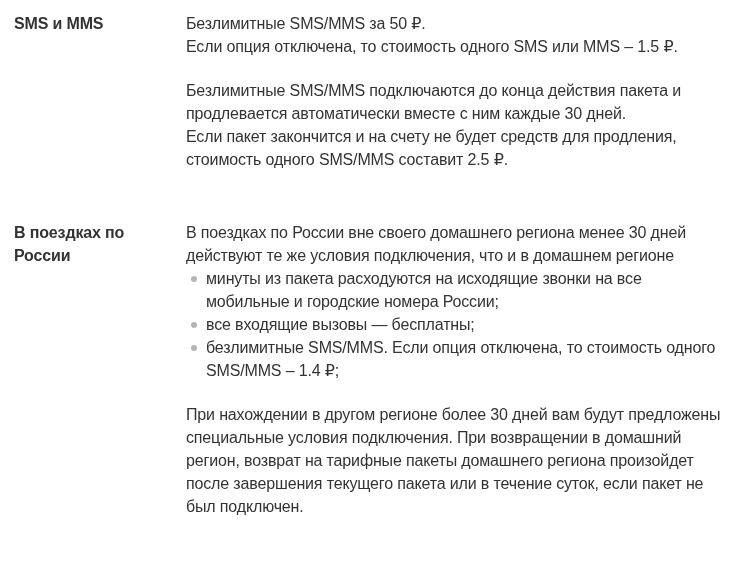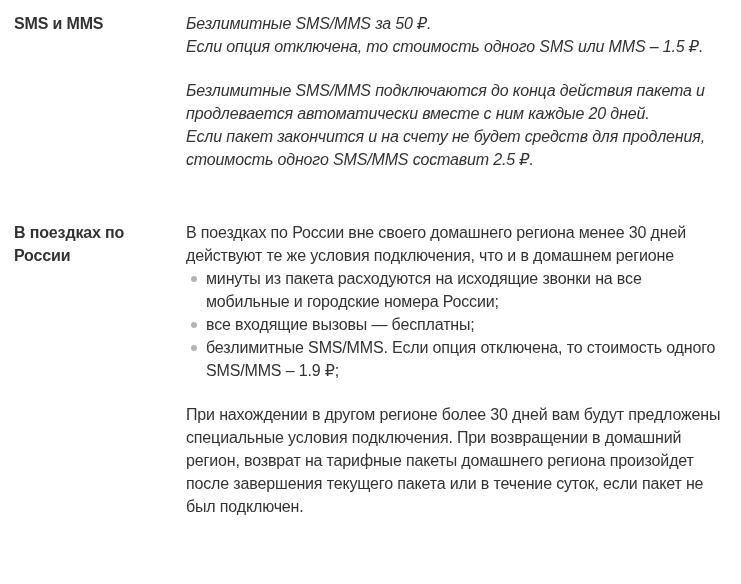--- a/index.html
+++ b/index.html
@@ -33,21 +33,21 @@
   }
   .row + .row { margin-top: 50px; }
   .row-label {
     font-weight: 700;
     padding-right: 10px;
   }
   .row-content {
     max-width: 545px;
   }
   .para + .para { margin-top: 21px; }
-  .para-line { display: block; font-style: italic; }
+  .para-line { display: block; }
   .bullet-list {
     list-style: none;
   }
   .bullet-list li {
     position: relative;
     padding-left: 20px;
   }
   .bullet-list li::before {
     content: "";
     position: absolute;
@@ -66,32 +66,32 @@
 <div class="page">
 
   <section class="row">
     <div class="row-label">SMS и MMS</div>
     <div class="row-content">
       <p class="para">
         <span class="para-line">Безлимитные SMS/MMS за 50 ₽.</span>
         <span class="para-line">Если опция отключена, то стоимость одного SMS или MMS – 1.5 ₽.</span>
       </p>
       <p class="para">
-        <span class="para-line">Безлимитные SMS/MMS подключаются до конца действия пакета и продлевается автоматически вместе с ним каждые 20 дней.</span>
+        <span class="para-line">Безлимитные SMS/MMS подключаются до конца действия пакета и продлевается автоматически вместе с ним каждые 30 дней.</span>
         <span class="para-line">Если пакет закончится и на счету не будет средств для продления, стоимость одного SMS/MMS составит 2.5 ₽.</span>
       </p>
     </div>
   </section>
 
   <section class="row">
     <div class="row-label">В поездках по России</div>
     <div class="row-content">
       <p class="para">В поездках по России вне своего домашнего региона менее 30 дней действуют те же условия подключения, что и в домашнем регионе</p>
       <ul class="bullet-list">
         <li>минуты из пакета расходуются на исходящие звонки на все мобильные и городские номера России;</li>
         <li>все входящие вызовы — бесплатны;</li>
-        <li>безлимитные SMS/MMS. Если опция отключена, то стоимость одного SMS/MMS – 1.9 ₽;</li>
+        <li>безлимитные SMS/MMS. Если опция отключена, то стоимость одного SMS/MMS – 1.4 ₽;</li>
       </ul>
       <p class="para outro">При нахождении в другом регионе более 30 дней вам будут предложены специальные условия подключения. При возвращении в домашний регион, возврат на тарифные пакеты домашнего региона произойдет после завершения текущего пакета или в течение суток, если пакет не был подключен.</p>
     </div>
   </section>
 
 </div>
 
 </body></html>

